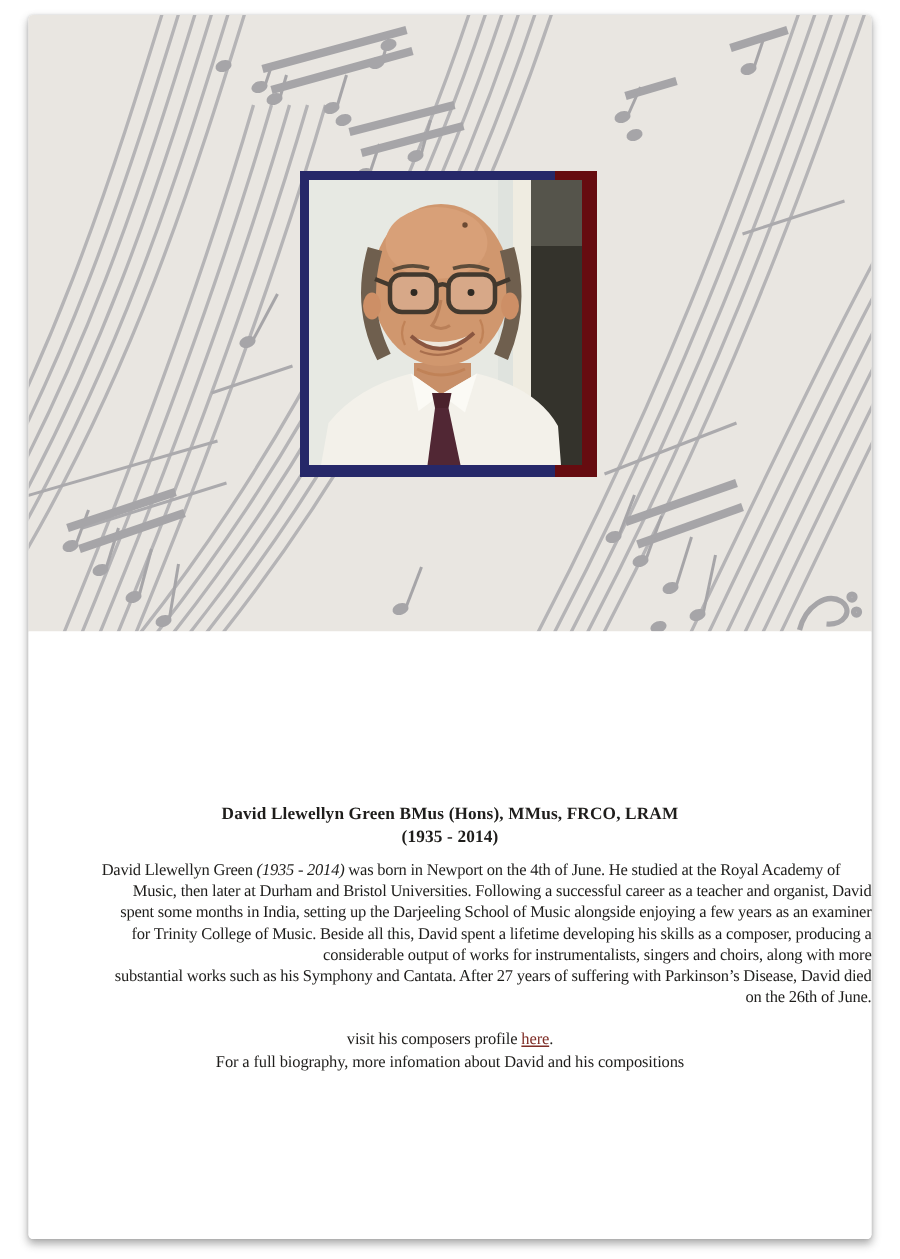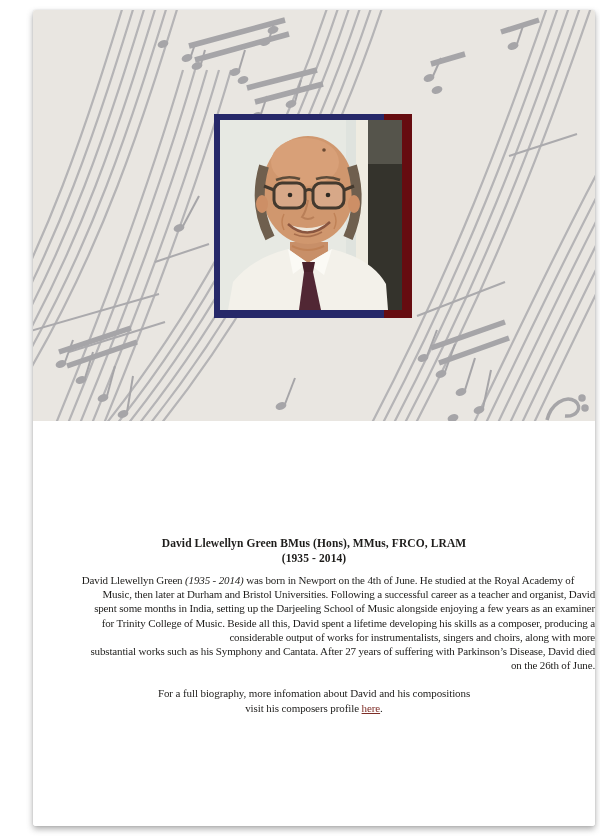--- a/index.html
+++ b/index.html
@@ -3,21 +3,21 @@
 <meta charset="utf-8">
 <style>
   html,body{margin:0;padding:0;}
   body{
     width:600px;height:839px;position:relative;overflow:hidden;
     background:#ffffff;
     font-family:"Liberation Serif","DejaVu Serif",serif;
     color:#1e1d1b;
   }
   .page-card{
-    position:absolute;left:33px;top:10px;width:562px;height:816px;
+    position:absolute;left:19px;top:10px;width:562px;height:816px;
     border-radius:3px;
     box-shadow:0 3px 6px rgba(70,70,70,0.45), 0 0 2px rgba(0,0,0,0.12);
     background:#ffffff;
   }
   .music-banner{
     position:relative;width:562px;height:411px;
     background:#e9e6e1;
     border-radius:3px 3px 0 0;
     overflow:hidden;
   }
@@ -242,18 +242,18 @@
       <div class="bio-line1"><span>David Llewellyn Green </span><span class="bio-dates">(1935 - 2014)</span><span> was born in Newport on the 4th of June. He studied at the Royal Academy of</span></div>
       <div class="bio-lines">Music, then later at Durham and Bristol Universities. Following a successful career as a teacher and organist, David
 spent some months in India, setting up the Darjeeling School of Music alongside enjoying a few years as an examiner
 for Trinity College of Music. Beside all this, David spent a lifetime developing his skills as a composer, producing a
 considerable output of works for instrumentalists, singers and choirs, along with more
 substantial works such as his Symphony and Cantata. After 27 years of suffering with Parkinson’s Disease, David died
 on the 26th of June.</div>
     </div>
 
     <div class="footer-note">
+      <div class="footer-line"><span>visit his composers profile </span><a href="#" class="profile-link">here</a><span>.</span></div>
       <div class="footer-line">For a full biography, more infomation about David and his compositions</div>
-      <div class="footer-line"><span>visit his composers profile </span><a href="#" class="profile-link">here</a><span>.</span></div>
     </div>
   </div>
 
 </div>
 
 </body></html>

